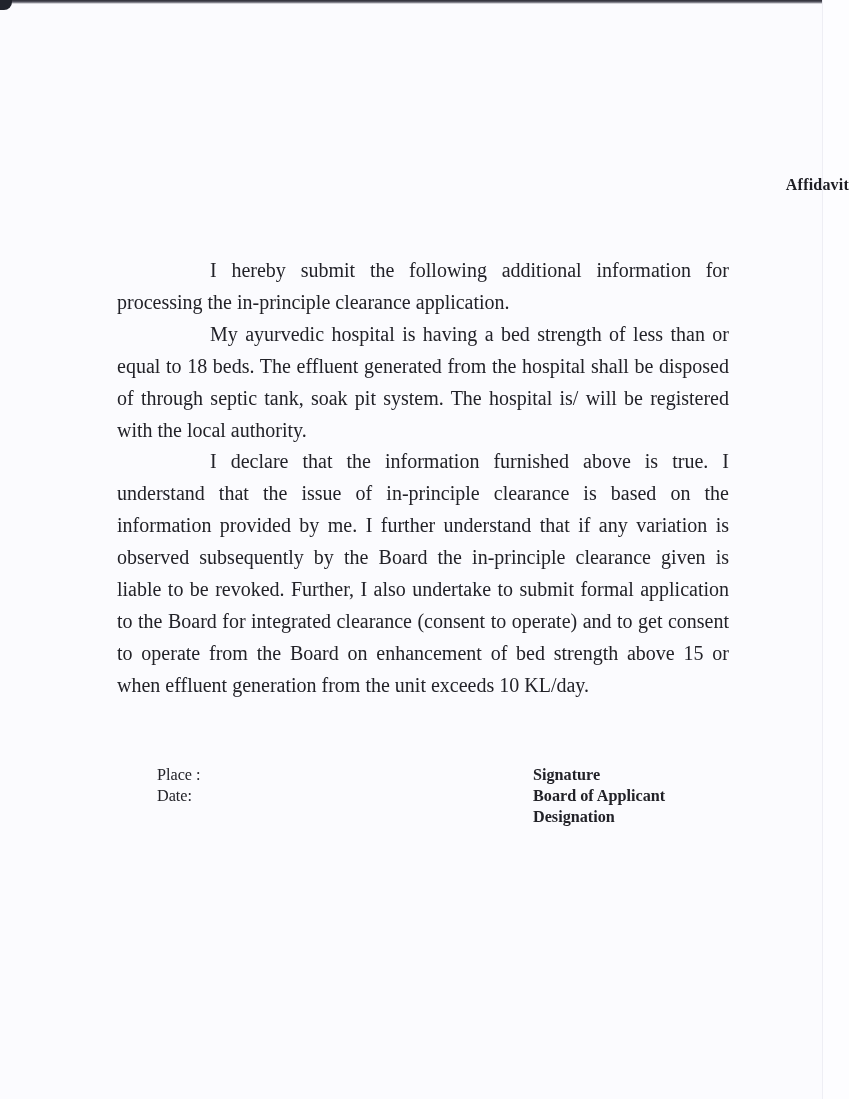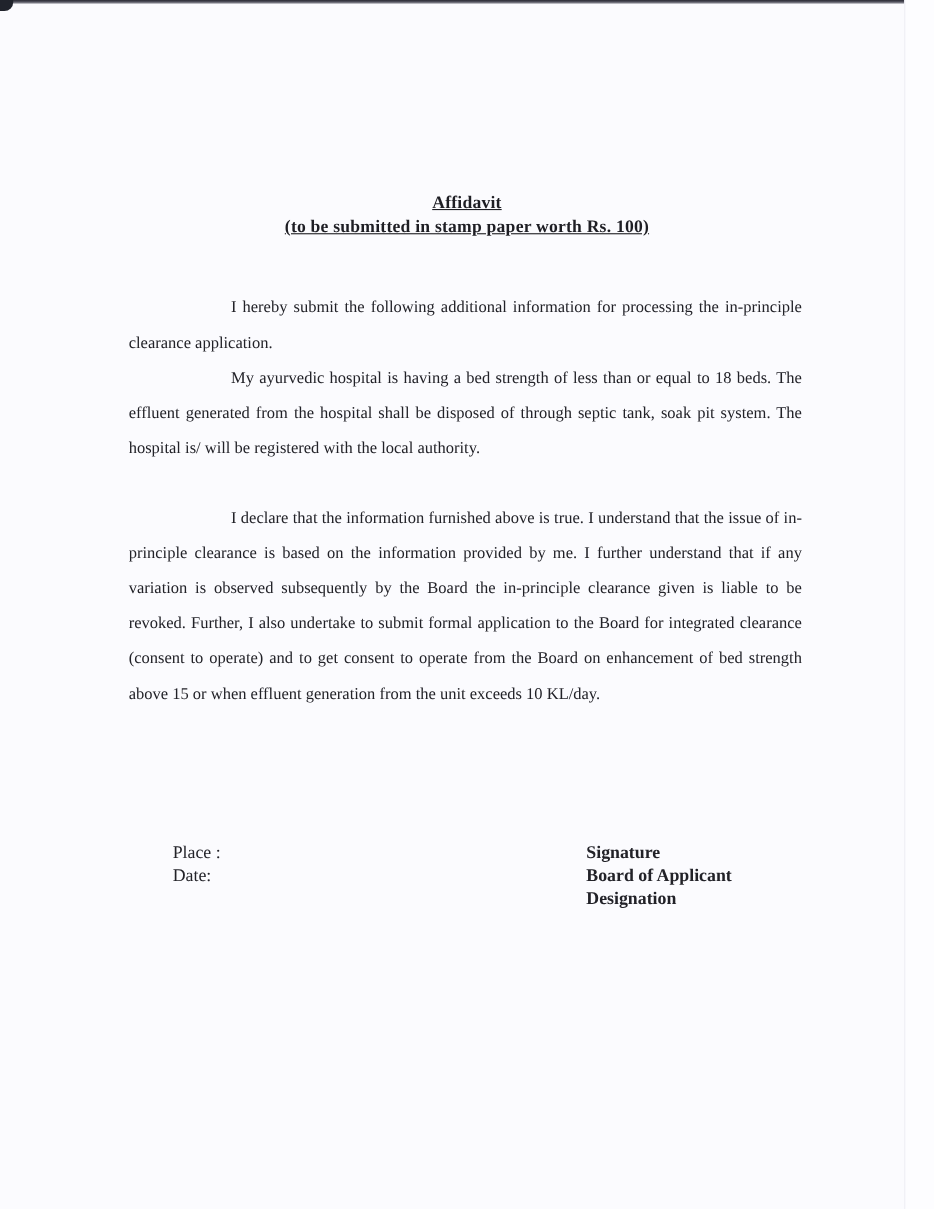--- a/index.html
+++ b/index.html
@@ -45,38 +45,36 @@
       position: absolute;
       left: 0;
       top: 0;
       width: 849px;
       height: 1099px;
     }
     .title {
       position: absolute;
       left: 0;
       width: 849px;
-      text-align: center;
+      text-align: right;
       font-weight: bold;
-      text-decoration: underline;
       font-size: 16px;
       letter-spacing: 0.2px;
     }
     .title-main { top: 176px; }
     .title-sub { top: 198px; }
 
     .body-text {
       position: absolute;
       left: 117px;
       width: 612px;
-      font-size: 15px;
+      font-size: 20px;
       line-height: 32px;
       text-align: justify;
       color: #222228;
-      margin-top: 10px;
     }
     .para {
       margin: 0;
       text-indent: 93px;
     }
     .p1 { top: 254px; }
     .p2 { top: 318px; }
     .p3 { top: 445px; }
 
     .sign-block {
@@ -93,21 +91,20 @@
 </head>
 <body>
 
 <div class="scan-top-edge"></div>
 <div class="scan-top-edge-dark-left"></div>
 <div class="scan-right-edge"></div>
 
 <div class="page">
 
   <div class="title title-main">Affidavit</div>
-  <div class="title title-sub">(to be submitted in stamp paper worth Rs. 100)</div>
 
   <div class="body-text p1">
     <p class="para">I hereby submit the following additional information for processing the in-principle clearance application.</p>
   </div>
 
   <div class="body-text p2">
     <p class="para">My ayurvedic hospital is having a bed strength of less than or equal to 18 beds. The effluent generated from the hospital shall be disposed of through septic tank, soak pit system. The hospital is/ will be registered with the local authority.</p>
   </div>
 
   <div class="body-text p3">

